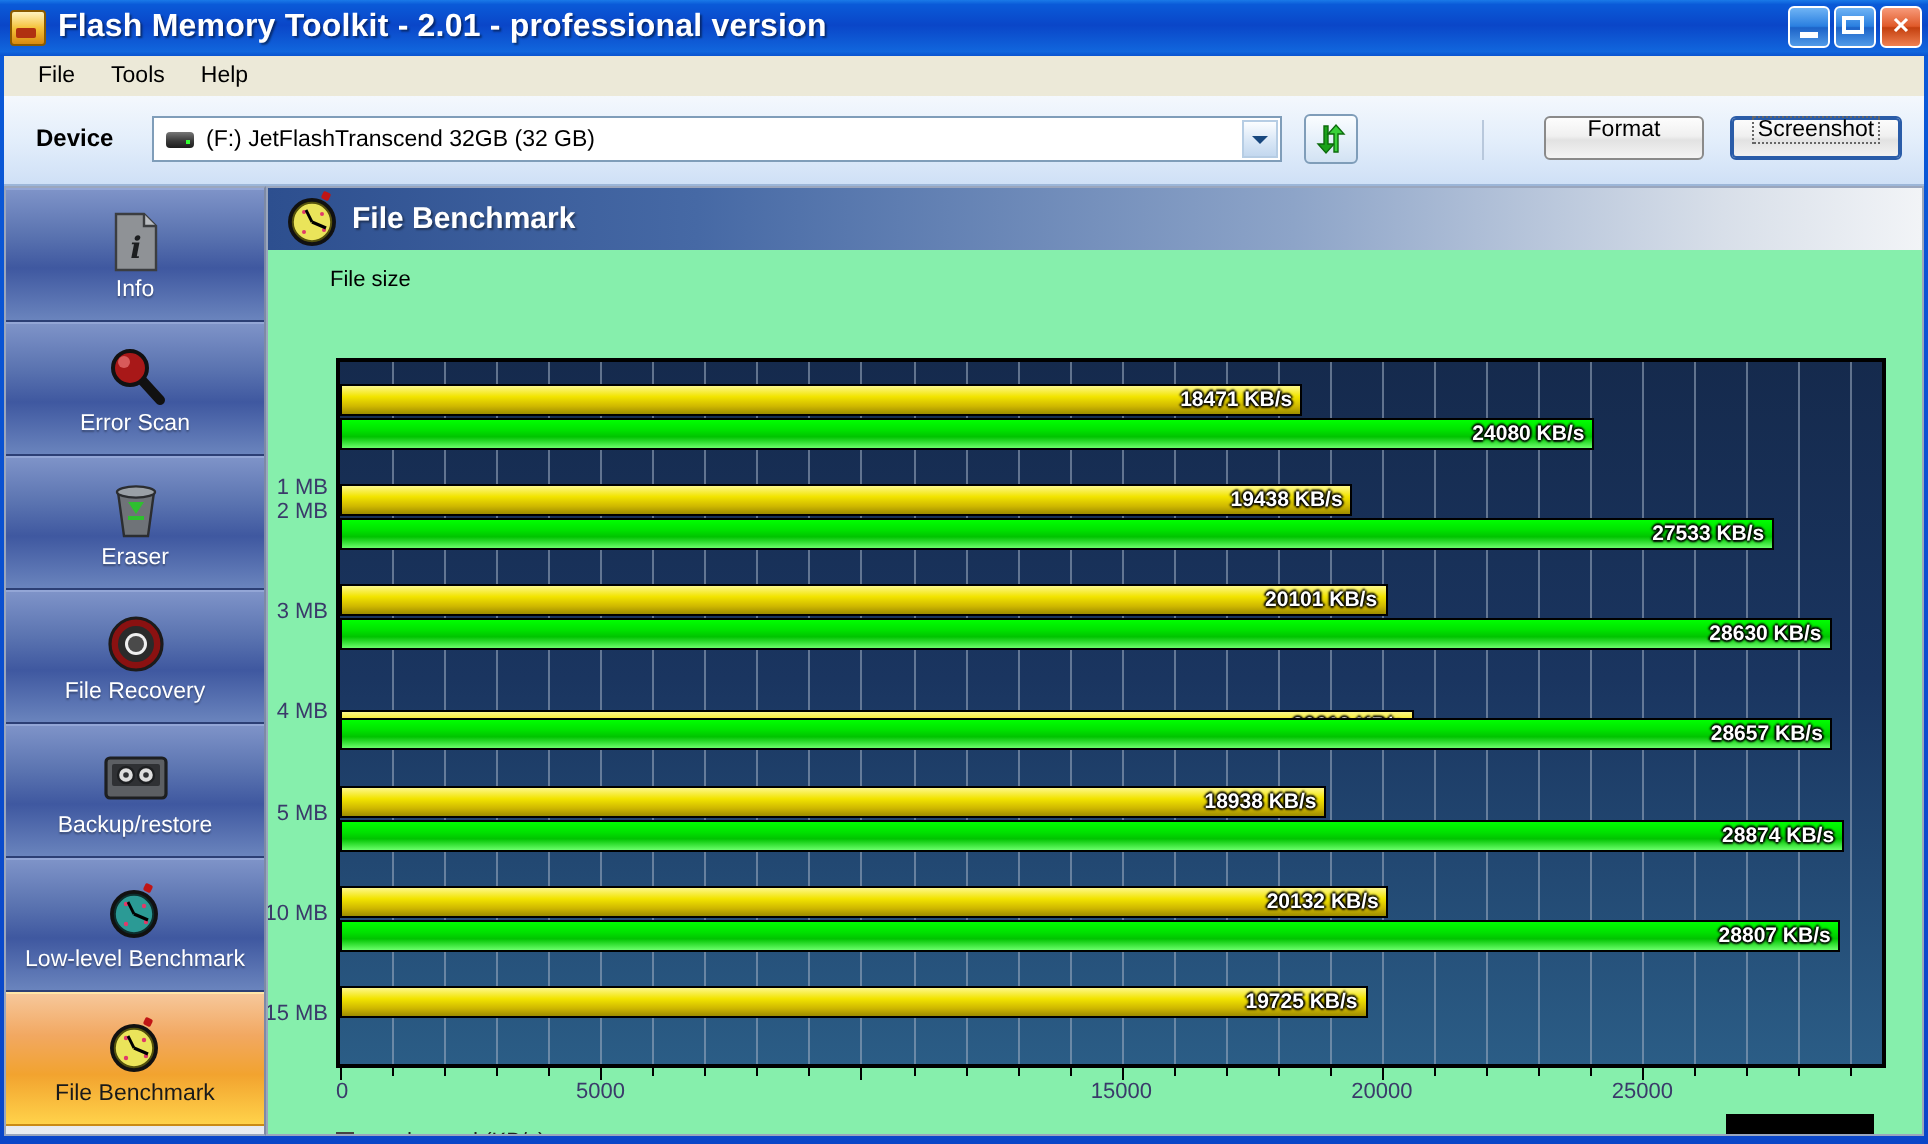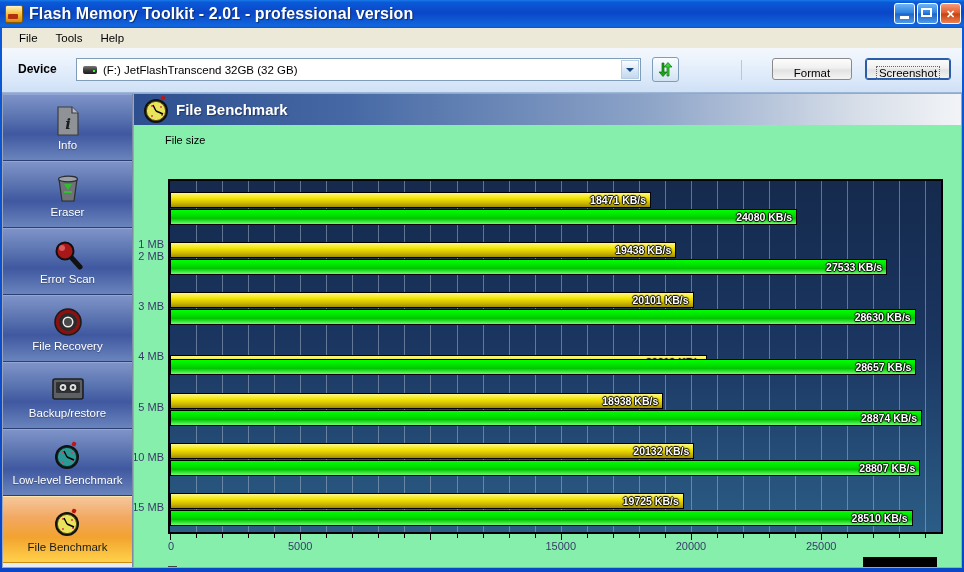--- a/index.html
+++ b/index.html
@@ -89,21 +89,21 @@
     background:linear-gradient(180deg,#fafdff 0%,#e6f0fa 50%,#d2e2f3 100%);
     border:1px solid #7f9db9;border-radius:3px;box-sizing:border-box;
     display:flex;align-items:center;justify-content:center;
   }
   .refresh-btn svg{display:block;}
   .tb-sep{position:absolute;left:739px;top:12px;width:1px;height:20px;background:#b8c8dc;}
   .btn{
     position:absolute;top:10px;height:22px;
     background:linear-gradient(180deg,#fdfdfd 0%,#f0f0f0 45%,#e2e2e2 55%,#f4f4f4 100%);
     border:1px solid #8a8a8a;border-radius:3px;box-sizing:border-box;
-    font-size:11.5px;color:#000;display:flex;align-items:flex-end;justify-content:center;
+    font-size:11.5px;color:#000;display:flex;align-items:flex-start;justify-content:center;
   }
   .btn.format{left:770px;width:80px;}
   .btn.shot{left:863px;width:86px;border:1px solid #2a5ca8;box-shadow:0 0 0 1px #2a5ca8 inset;}
   .btn.shot span{outline:1px dotted #666;padding:0 2px;}
 
   
   .sidebar{
     position:absolute;left:2px;top:93px;width:131px;height:475px;
     background:linear-gradient(180deg,#3a4f8c 0%,#6d7fb4 40%,#c8cedd 78%,#e9ecf1 100%);
     border:1px solid #9aa6bd;border-right:1px solid #7d8aa6;box-sizing:border-box;
@@ -229,39 +229,39 @@
           <path d="M3 1 h14 l6 6 v22 h-20 z" fill="#8f9296" stroke="#3b3d40" stroke-width="1.2"></path>
           <path d="M17 1 v6 h6" fill="#b9bcc0" stroke="#3b3d40" stroke-width="1.2"></path>
           <text x="13" y="23" font-family="DejaVu Serif, serif" font-size="15" font-style="italic" font-weight="bold" text-anchor="middle" fill="#1c1e20">i</text>
         </svg>
       </span>
       <span class="side-label">Info</span>
     </div>
 
     <div class="side-item">
       <span class="ico">
+        <svg width="30" height="30" viewBox="0 0 30 30">
+          <line x1="17" y1="16" x2="27" y2="27" stroke="#111" stroke-width="5" stroke-linecap="round"></line>
+          <circle cx="12" cy="11" r="8.5" fill="#a81818" stroke="#111" stroke-width="2"></circle>
+          <circle cx="9" cy="8" r="3" fill="#e87070" opacity=".75"></circle>
+        </svg>
+      </span>
+      <span class="side-label">Error Scan</span>
+    </div>
+
+    <div class="side-item">
+      <span class="ico">
         <svg width="26" height="30" viewBox="0 0 26 30">
           <path d="M4 6 h18 l-3 22 h-12 z" fill="#6f7378" stroke="#2b2d30" stroke-width="1.2"></path>
           <ellipse cx="13" cy="6" rx="9.5" ry="2.8" fill="#9aa0a6" stroke="#2b2d30" stroke-width="1.2"></ellipse>
           <path d="M9 11 l4 6 l4 -6 z" fill="#2fbf2f"></path>
           <path d="M9 19 h8" stroke="#2fbf2f" stroke-width="2"></path>
         </svg>
       </span>
       <span class="side-label">Eraser</span>
-    </div>
-
-    <div class="side-item">
-      <span class="ico">
-        <svg width="30" height="30" viewBox="0 0 30 30">
-          <line x1="17" y1="16" x2="27" y2="27" stroke="#111" stroke-width="5" stroke-linecap="round"></line>
-          <circle cx="12" cy="11" r="8.5" fill="#a81818" stroke="#111" stroke-width="2"></circle>
-          <circle cx="9" cy="8" r="3" fill="#e87070" opacity=".75"></circle>
-        </svg>
-      </span>
-      <span class="side-label">Error Scan</span>
     </div>
 
     <div class="side-item">
       <span class="ico">
         <svg width="30" height="30" viewBox="0 0 30 30">
           <circle cx="15" cy="15" r="13" fill="#8a1111" stroke="#1b1b1b" stroke-width="1.6"></circle>
           <circle cx="15" cy="15" r="9" fill="#2a2a2a"></circle>
           <circle cx="15" cy="15" r="5.5" fill="#efefef"></circle>
           <circle cx="15" cy="15" r="4" fill="#4a4a4a"></circle>
         </svg>
@@ -423,23 +423,20 @@
             <div class="bar write" style="top: 11.0314px; width: 524.384px;">
               <span class="val">20132 KB/s</span>
             </div>
             <div class="bar read" style="top: 28.0314px; width: 750.344px;">
               <span class="val">28807 KB/s</span>
             </div>
           </div>
           <div class="row" style="top: 300.857px; height: 50.1429px;">
             <div class="bar write" style="top: 11.0314px; width: 513.783px;">
               <span class="val">19725 KB/s</span>
-            </div>
-            <div class="bar read" style="top: 28.0314px; width: 742.608px;">
-              <span class="val">28510 KB/s</span>
             </div>
           </div>
         </div>
       <div class="xaxis" id="xaxis">
           <div class="xtick" style="left: 2px; height: 6px;"></div>
           <div class="xtick" style="left: 28.0473px; height: 4px;"></div>
           <div class="xtick" style="left: 54.0946px; height: 4px;"></div>
           <div class="xtick" style="left: 80.1419px; height: 4px;"></div>
           <div class="xtick" style="left: 106.189px; height: 4px;"></div>
           <div class="xtick" style="left: 132.236px; height: 6px;"></div>

